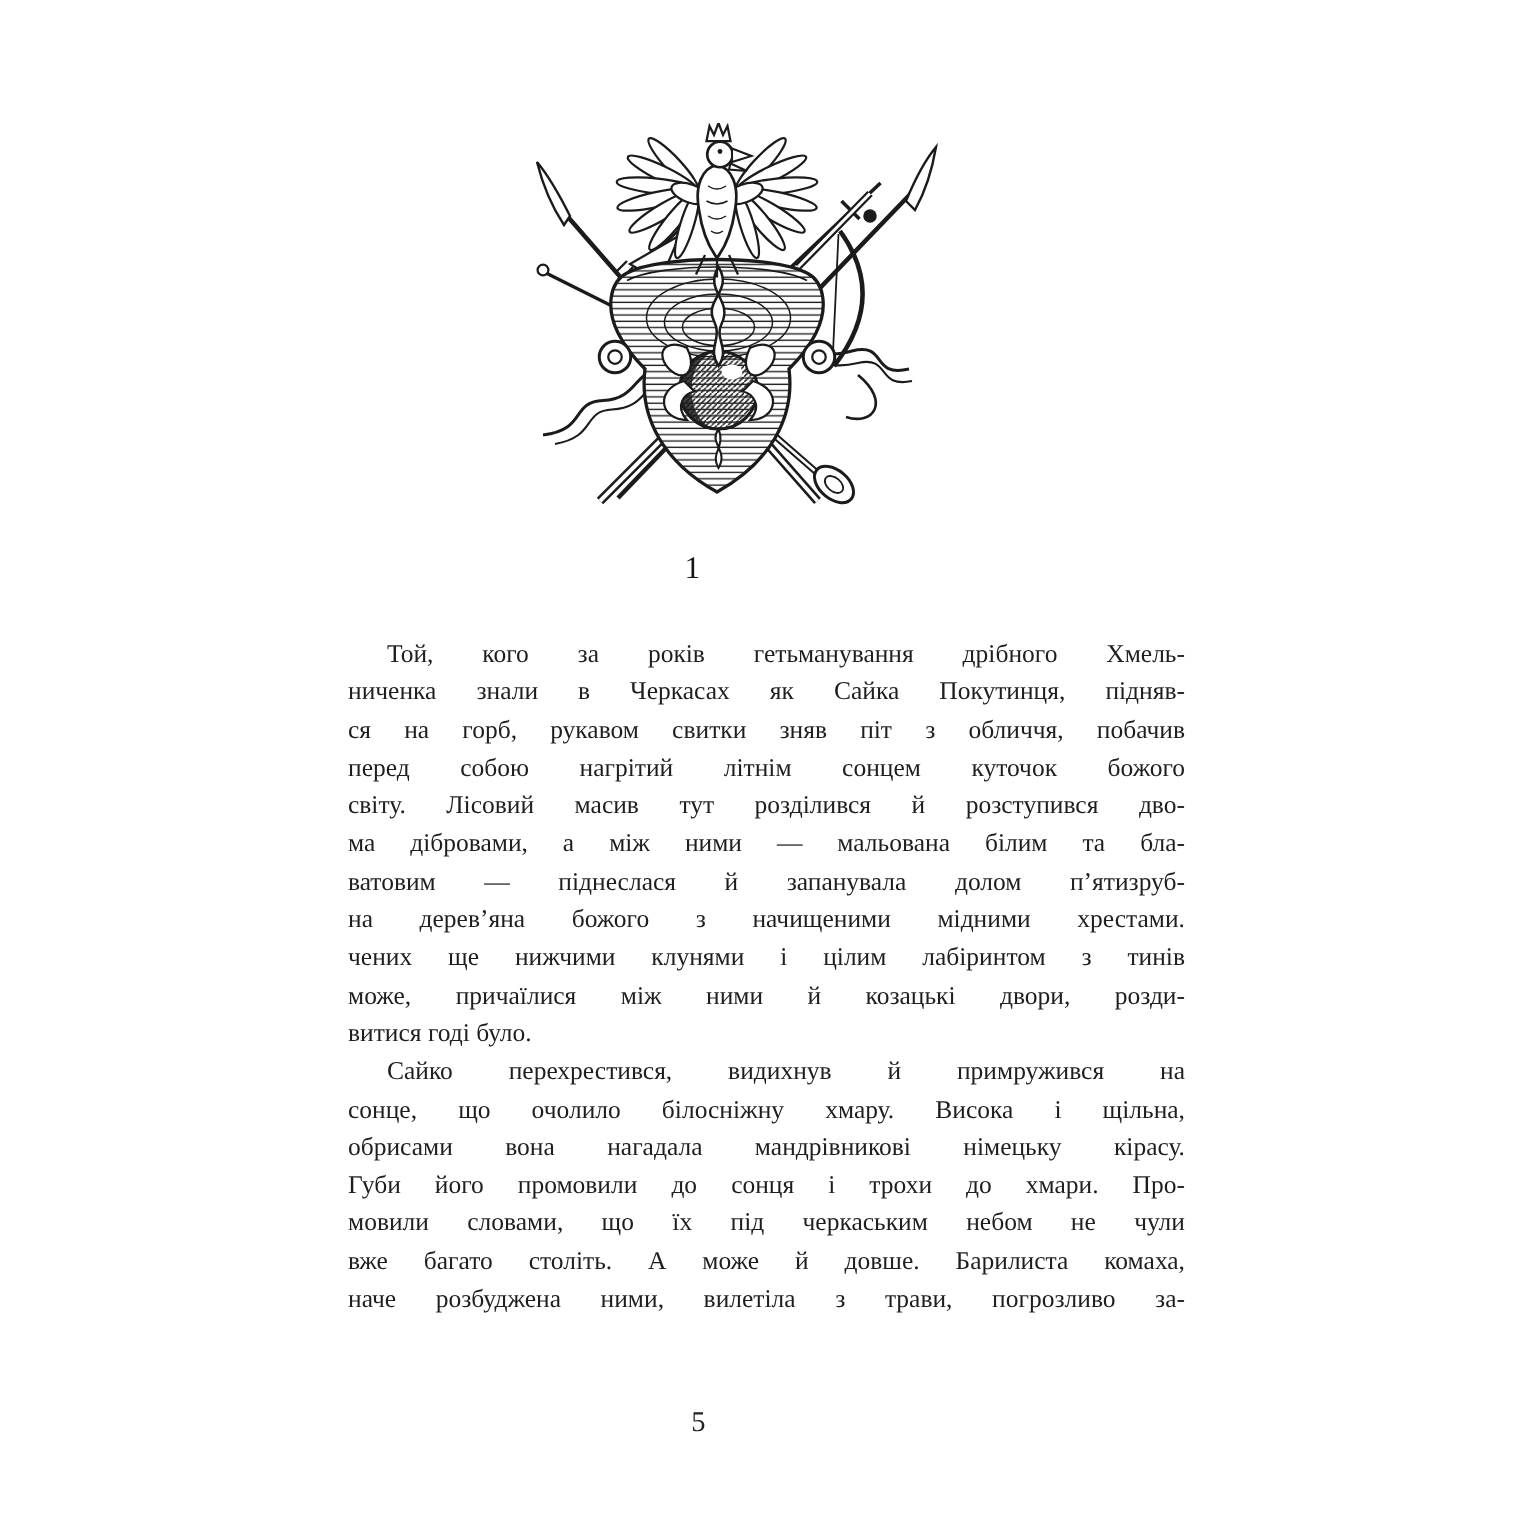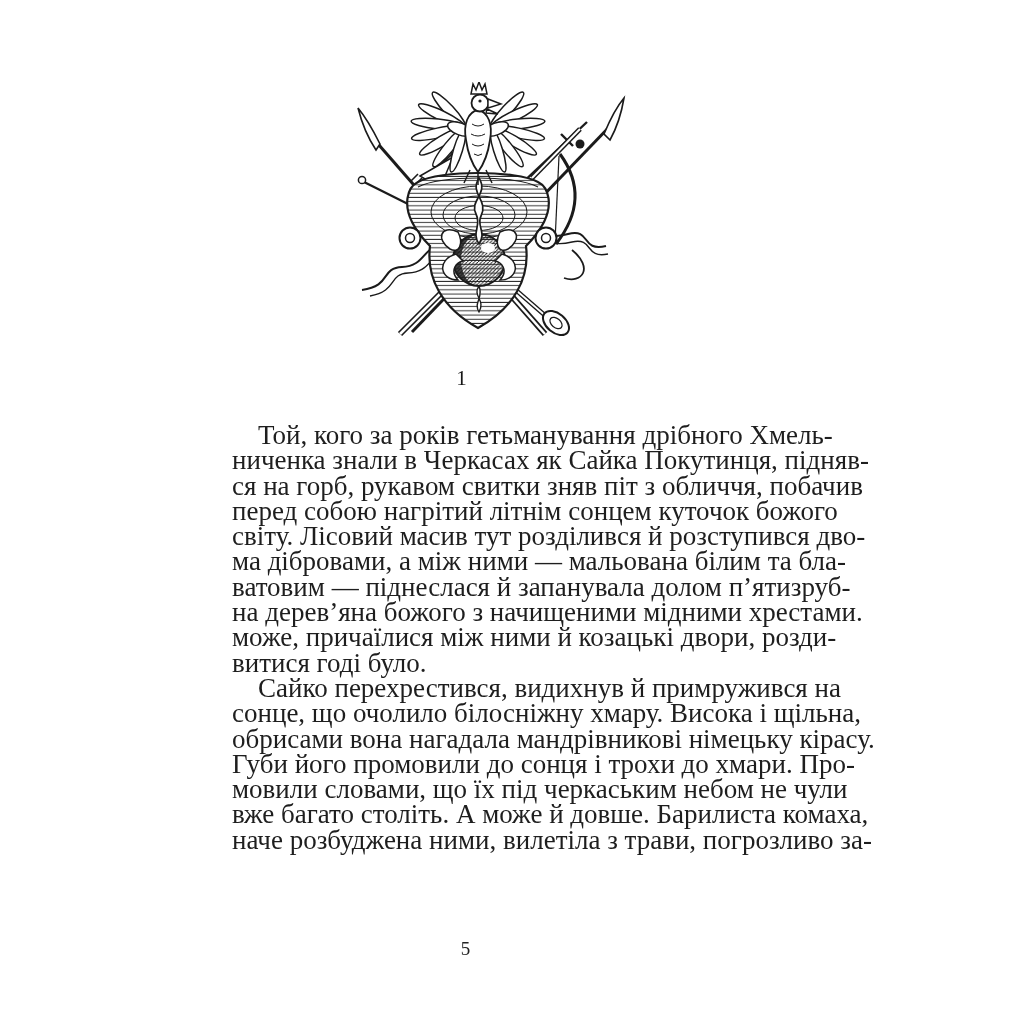--- a/index.html
+++ b/index.html
@@ -13,21 +13,21 @@
   }
   .page{position:absolute;inset:0;background:#ffffff;}
   .emblem{position:absolute;left:352px;top:82px;width:320px;height:266px;}
   .chapter-number{
     position:absolute;left:233px;top:366px;width:557px;
     margin-left:-50px;
     text-align:center;font-size:21px;line-height:25px;color:#161616;
   }
   .text-block{
     position:absolute;left:232px;top:423px;width:558px;
-    font-size:27px;color:#1e1e1e;
+    font-size:17px;color:#1e1e1e;
   }
   .line{
     display:block;
     height:25.3px;line-height:25.3px;
     text-align:justify;
     text-align-last:justify;
     white-space:nowrap;
   }
   .line.flush{text-align-last:left;}
   .line.indent{text-indent:26px;}
@@ -151,20 +151,21 @@
   <div class="text-block">
       <div>
         <div class="line indent">Той, кого за років гетьманування дрібного Хмель-</div>
         <div class="line">ниченка знали в Черкасах як Сайка Покутинця, підняв-</div>
         <div class="line">ся на горб, рукавом свитки зняв піт з обличчя, побачив</div>
         <div class="line">перед собою нагрітий літнім сонцем куточок божого</div>
         <div class="line">світу. Лісовий масив тут розділився й розступився дво-</div>
         <div class="line">ма дібровами, а між ними — мальована білим та бла-</div>
         <div class="line">ватовим — піднеслася й запанувала долом п’ятизруб-</div>
         <div class="line">на дерев’яна божого з начищеними мідними хрестами.</div>
+        <div class="line">чених ще нижчими клунями і цілим лабіринтом з тинів</div>
         <div class="line">може, причаїлися між ними й козацькі двори, розди-</div>
         <div class="line flush">витися годі було.</div>
       </div>
       <div>
         <div class="line indent">Сайко перехрестився, видихнув й примружився на</div>
         <div class="line">сонце, що очолило білосніжну хмару. Висока і щільна,</div>
         <div class="line">обрисами вона нагадала мандрівникові німецьку кірасу.</div>
         <div class="line">Губи його промовили до сонця і трохи до хмари. Про-</div>
         <div class="line">мовили словами, що їх під черкаським небом не чули</div>
         <div class="line">вже багато століть. А може й довше. Барилиста комаха,</div>

